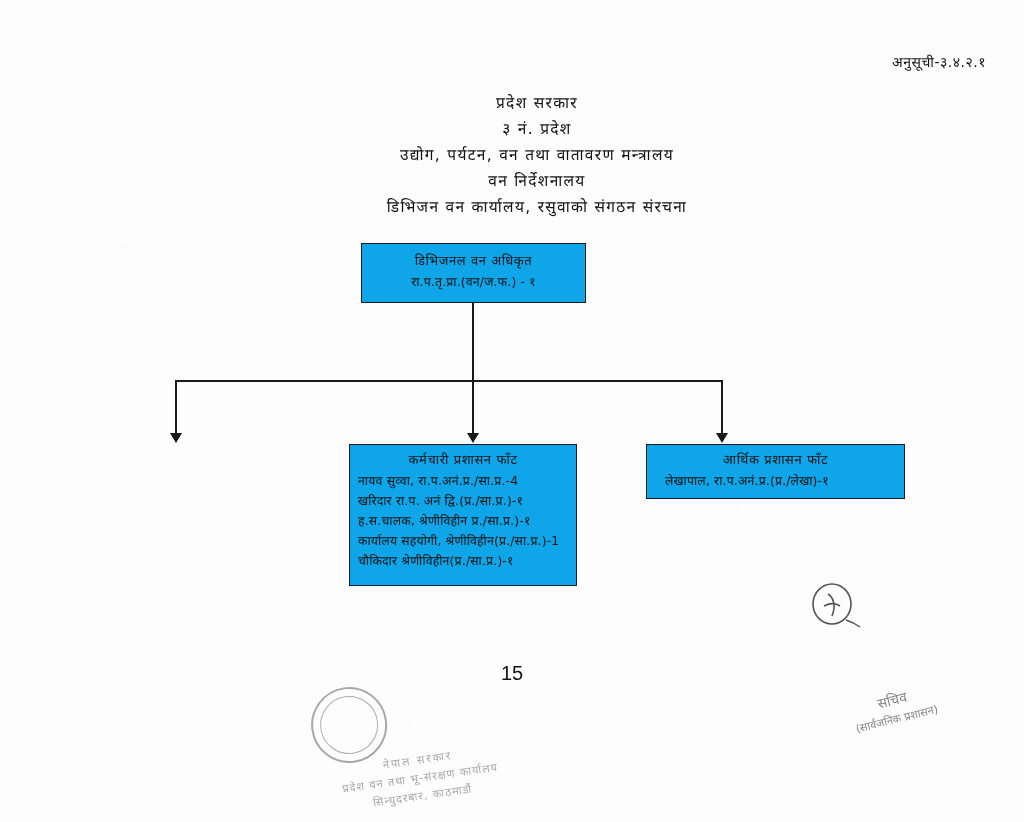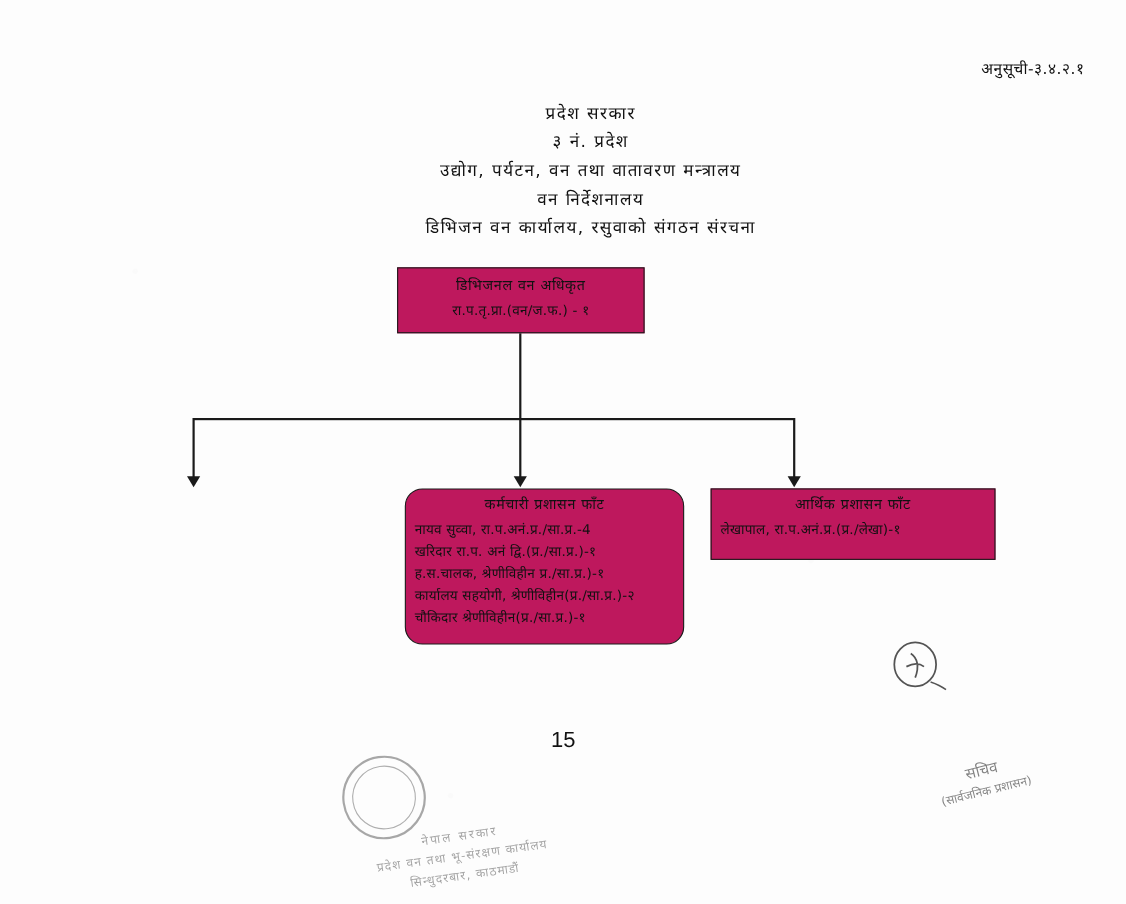--- a/index.html
+++ b/index.html
@@ -54,21 +54,21 @@
   .heading .line.l1 { font-size: 15.5px; }
   .heading .line.l2 { font-size: 15.5px; }
   .heading .line.l3 { font-size: 15.5px; }
   .heading .line.l4 { font-size: 15.5px; }
   .heading .line.l5 { font-size: 15.5px; }
 
   
   .node {
     position: absolute;
     border: 1.6px solid #1a1a1a;
-    background: #be185d;
+    background: #0ea5e9;
     box-sizing: border-box;
   }
   .node .ntitle {
     text-align: center;
     font-size: 13px;
     letter-spacing: 0.6px;
     line-height: 19px;
     padding: 5px 4px 2px 4px;
     white-space: nowrap;
   }
@@ -90,35 +90,34 @@
 
   #node-planning {
     left: 86px;
     top: 444px;
     width: 227px;
     height: 92px;
   }
   #node-planning .nrow { text-align: left; padding-left: 8px; }
 
   #node-staff {
-    left: 368px;
+    left: 349px;
     top: 444px;
-    width: 254px;
+    width: 228px;
     height: 142px;
-    border-radius: 16px;
   }
   #node-staff .nrow { text-align: left; padding-left: 8px; }
 
   #node-finance {
     left: 646px;
     top: 444px;
     width: 259px;
-    height: 65px;
-  }
-  #node-finance .nrow { text-align: left; padding-left: 8px; }
+    height: 55px;
+  }
+  #node-finance .nrow { text-align: left; padding-left: 8px; margin-left: 10px; }
 
   
   .line-v, .line-h {
     position: absolute;
     background: #1a1a1a;
   }
   .line-v { width: 2px; }
   .line-h { height: 2px; }
 
   #trunk        { left: 472px; top: 303px; height: 78px; }
@@ -233,21 +232,21 @@
   <div class="arrow" id="arrow-left"></div>
   <div class="arrow" id="arrow-mid"></div>
   <div class="arrow" id="arrow-right"></div>
 
 
   <div class="node" id="node-staff">
     <div class="ntitle">कर्मचारी प्रशासन फाँट</div>
     <div class="nrow">नायव सुव्वा, रा.प.अनं.प्र./सा.प्र.-4</div>
     <div class="nrow">खरिदार रा.प. अनं द्वि.(प्र./सा.प्र.)-१</div>
     <div class="nrow">ह.स.चालक, श्रेणीविहीन प्र./सा.प्र.)-१</div>
-    <div class="nrow">कार्यालय सहयोगी, श्रेणीविहीन(प्र./सा.प्र.)-२</div>
+    <div class="nrow">कार्यालय सहयोगी, श्रेणीविहीन(प्र./सा.प्र.)-1</div>
     <div class="nrow">चौकिदार श्रेणीविहीन(प्र./सा.प्र.)-१</div>
   </div>
 
   <div class="node" id="node-finance">
     <div class="ntitle">आर्थिक प्रशासन फाँट</div>
     <div class="nrow">लेखापाल, रा.प.अनं.प्र.(प्र./लेखा)-१</div>
   </div>
 
   <div class="page-number">15</div>
 

